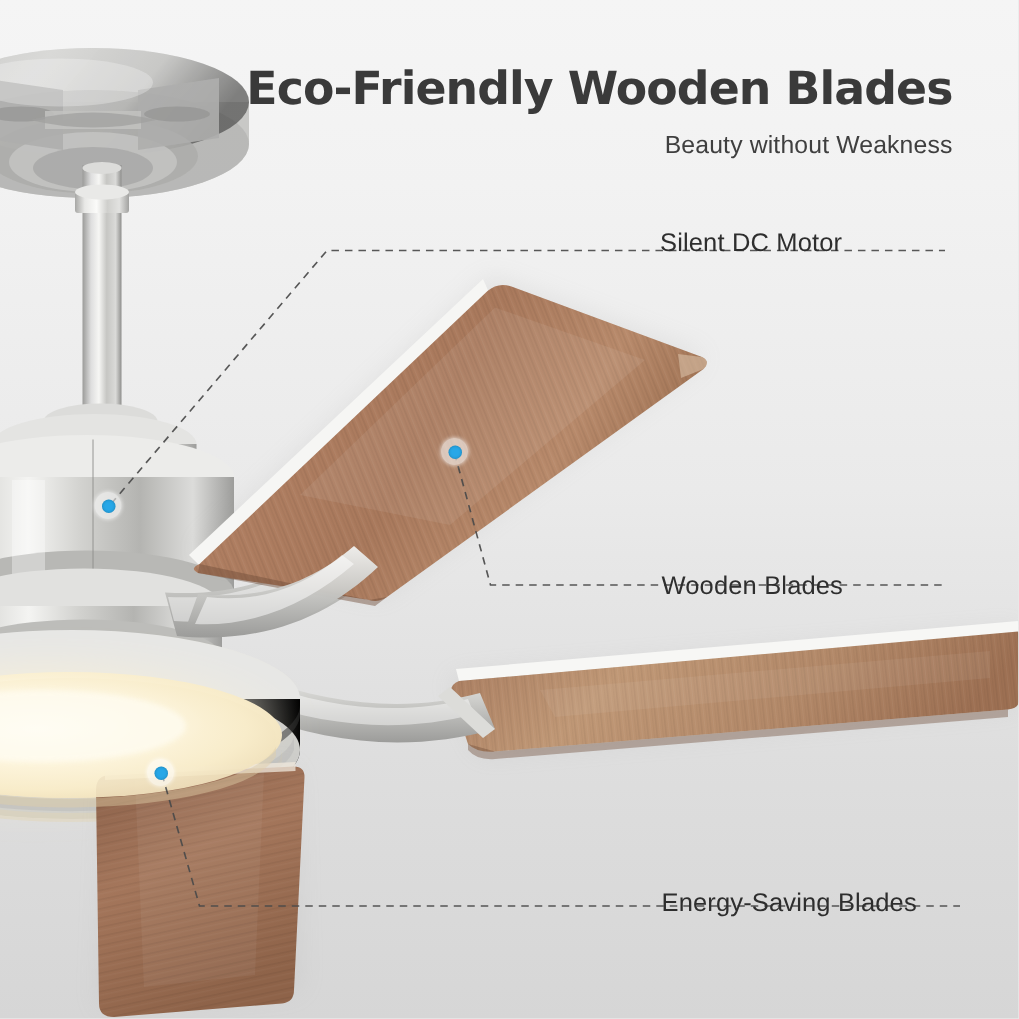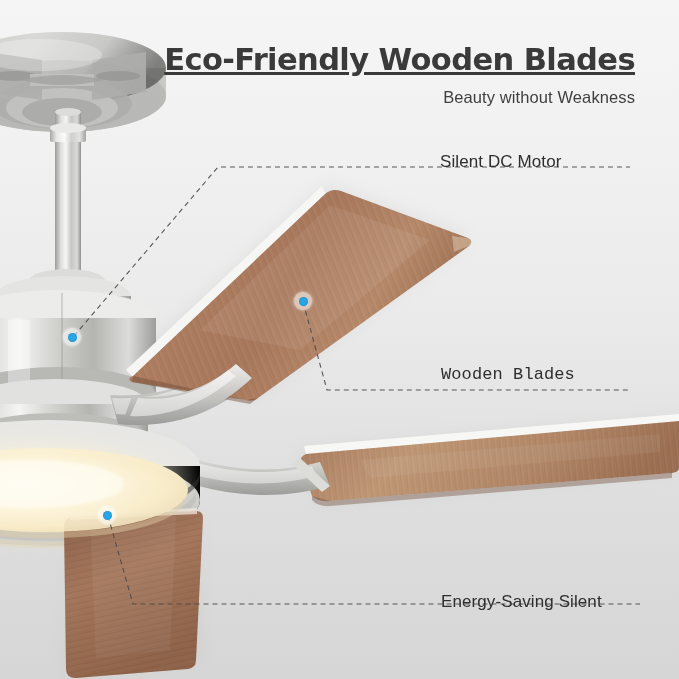--- a/index.html
+++ b/index.html
@@ -13,36 +13,35 @@
     background:linear-gradient(180deg,#f5f5f5 0%,#f2f2f2 18%,#eaeaea 48%,#dedede 74%,#d6d6d6 100%);
   }
 
   
   #header{position:absolute;left:0;top:0;width:679px;height:122px;}
   #title{
     position:absolute;right:44px;top:42px;
     font-size:30.5px;font-weight:bold;color:#3a3a3a;
     letter-spacing:-0.6px;white-space:nowrap;
     font-family:"DejaVu Sans","Liberation Sans",sans-serif;
-    text-decoration:underline;
   }
   #subtitle{
     position:absolute;right:44px;top:88px;
     font-size:16.5px;color:#3f3f3f;white-space:nowrap;letter-spacing:0.1px;
     font-family:"Liberation Sans",sans-serif;
     margin-left:12px;
   }
 
   
   .callout-label{
     position:absolute;font-size:17px;color:#2e2e2e;white-space:nowrap;
     font-family:"Liberation Sans",sans-serif;letter-spacing:0.1px;
   }
   #label-motor{left:440px;top:152px;text-align:right;}
-  #label-blades{left:441px;top:365px;font-family:Liberation Mono, monospace;}
+  #label-blades{left:441px;top:381px;}
   #label-light{left:441px;top:592px;}
 
   
   .marker{
     position:absolute;width:18px;height:18px;border-radius:50%;
     background:rgba(255,255,255,0.55);
     box-shadow:0 0 3px rgba(255,255,255,0.8);
     display:flex;align-items:center;justify-content:center;
   }
   .marker::after{
@@ -313,19 +312,19 @@
     </g>
   </svg>
 
   <div id="header">
     <div id="title">Eco-Friendly Wooden Blades</div>
     <div id="subtitle">Beauty without Weakness</div>
   </div>
 
   <div class="callout-label" id="label-motor">Silent DC Motor</div>
   <div class="callout-label" id="label-blades">Wooden Blades</div>
-  <div class="callout-label" id="label-light">Energy-Saving Silent</div>
+  <div class="callout-label" id="label-light">Energy-Saving Blades</div>
 
   <div class="marker" id="marker-motor"></div>
   <div class="marker" id="marker-blades"></div>
   <div class="marker" id="marker-light"></div>
 
 </div>
 
 </body></html>

